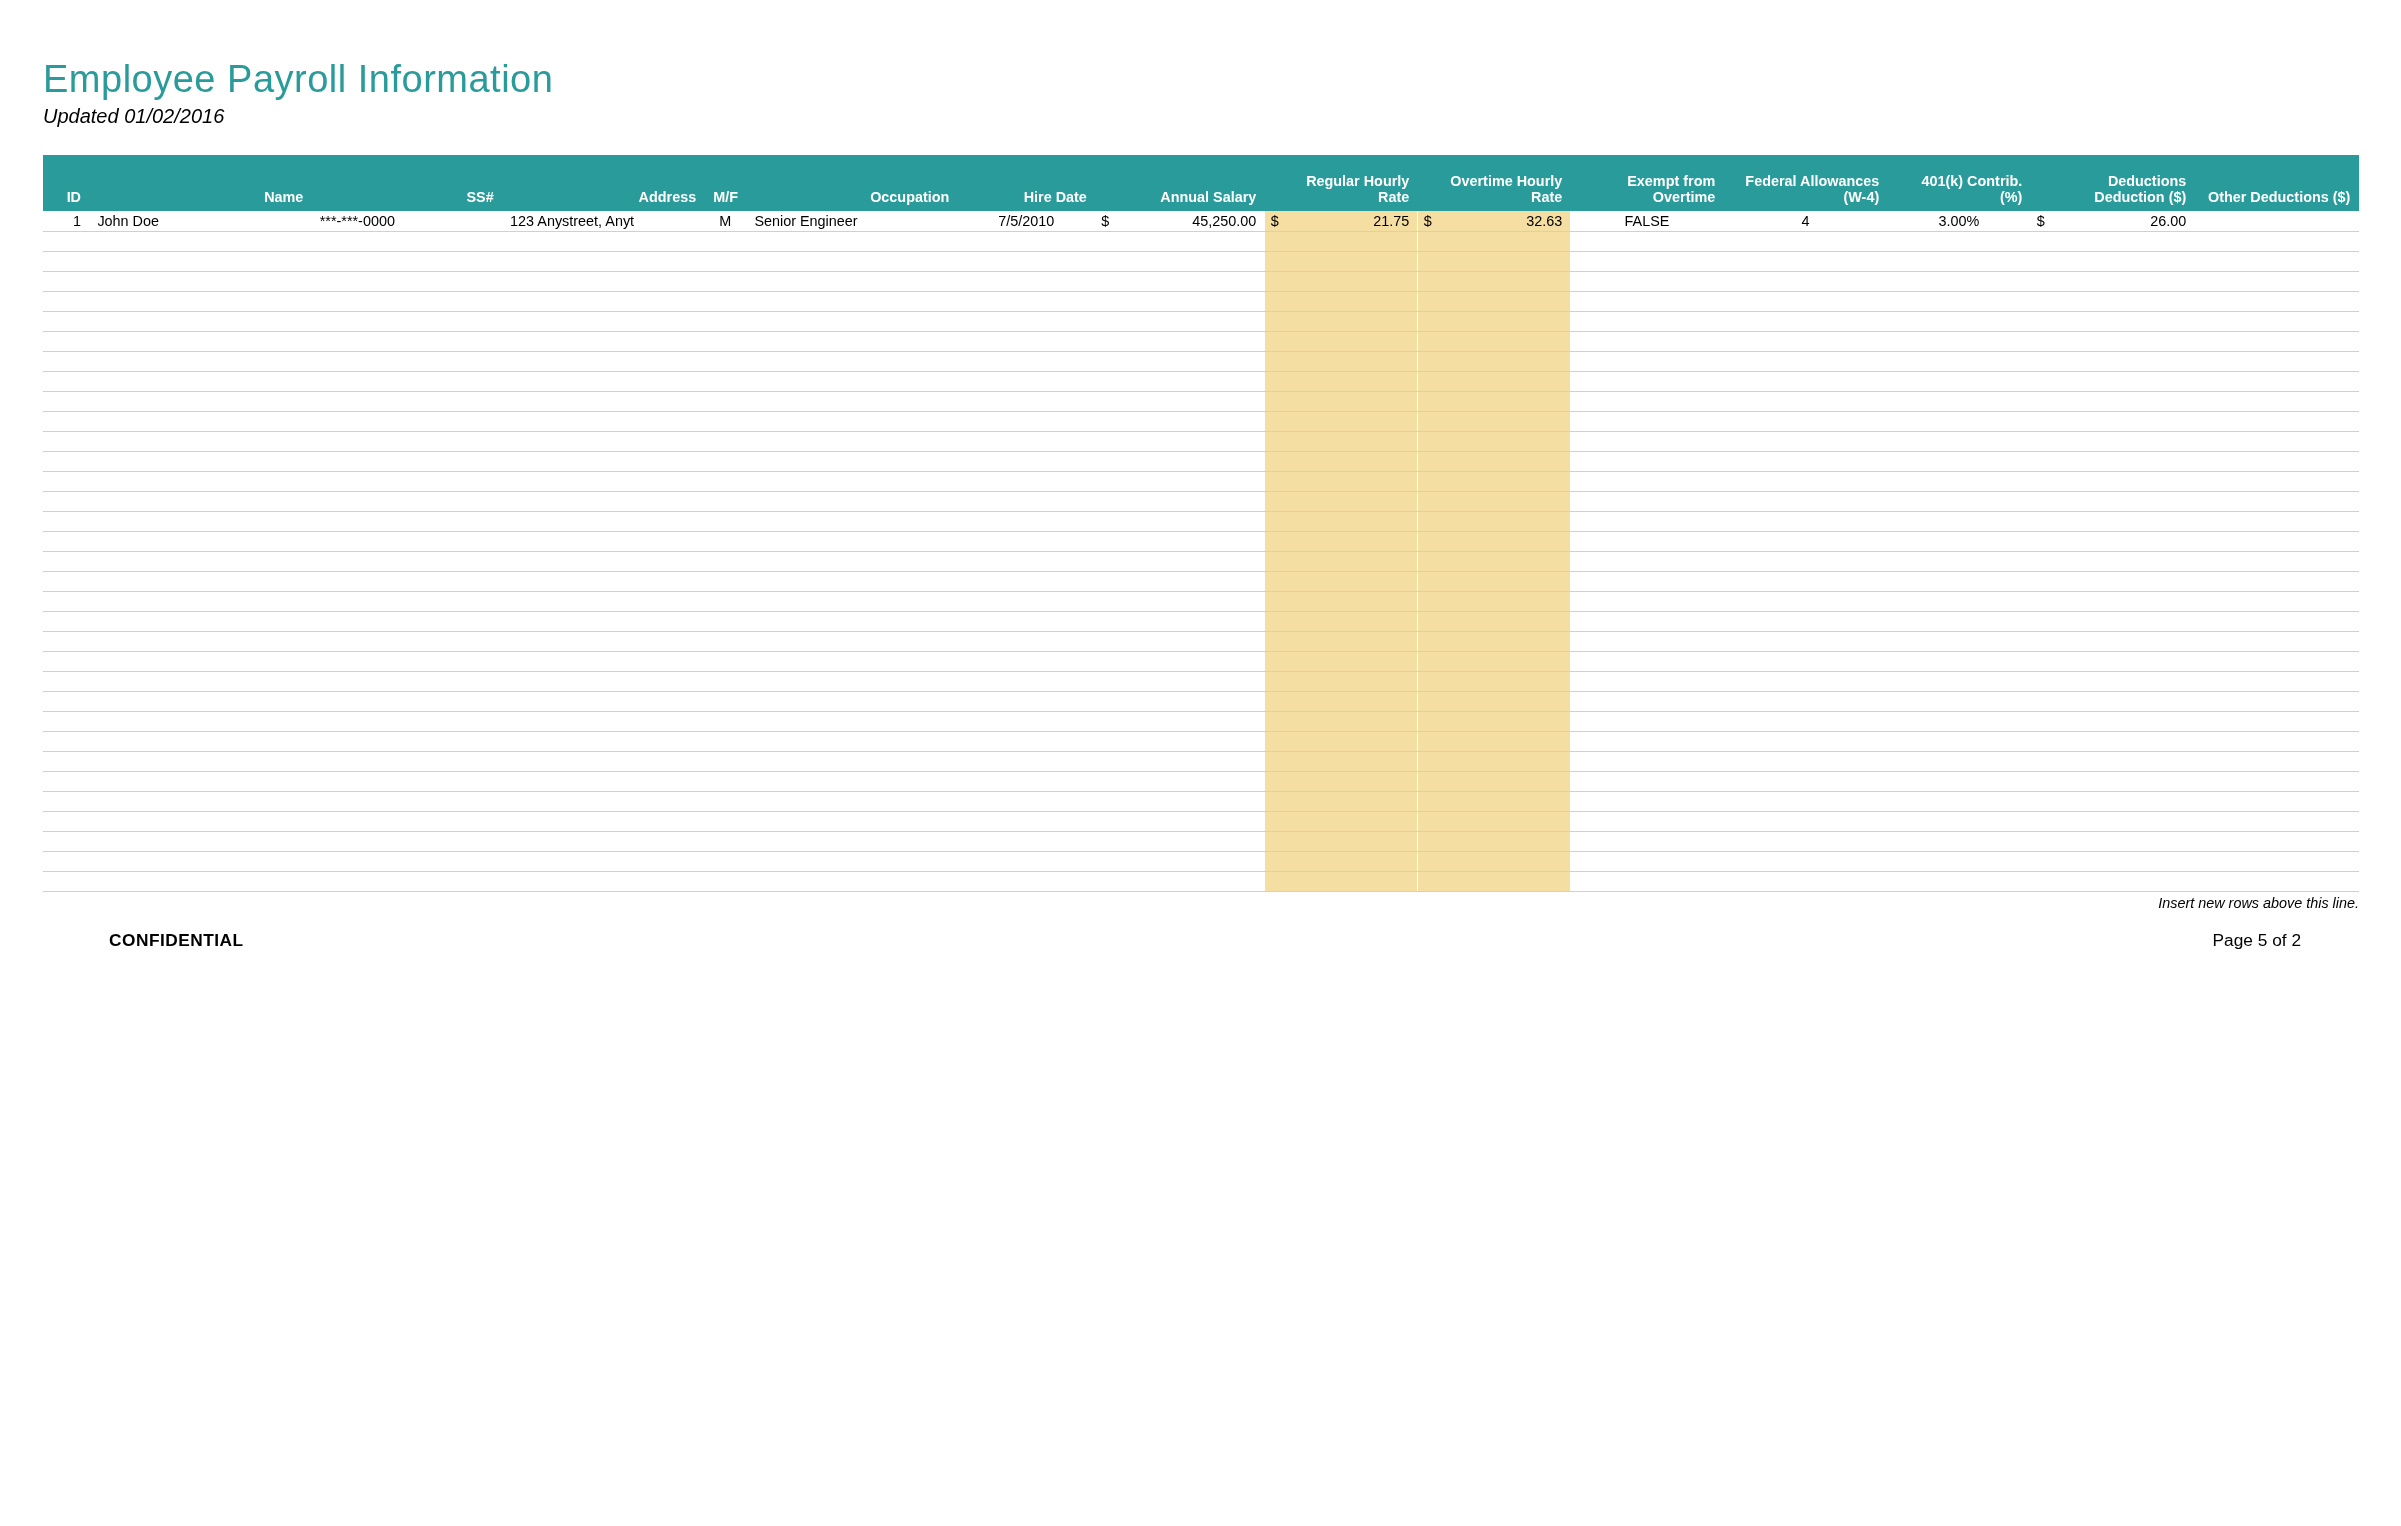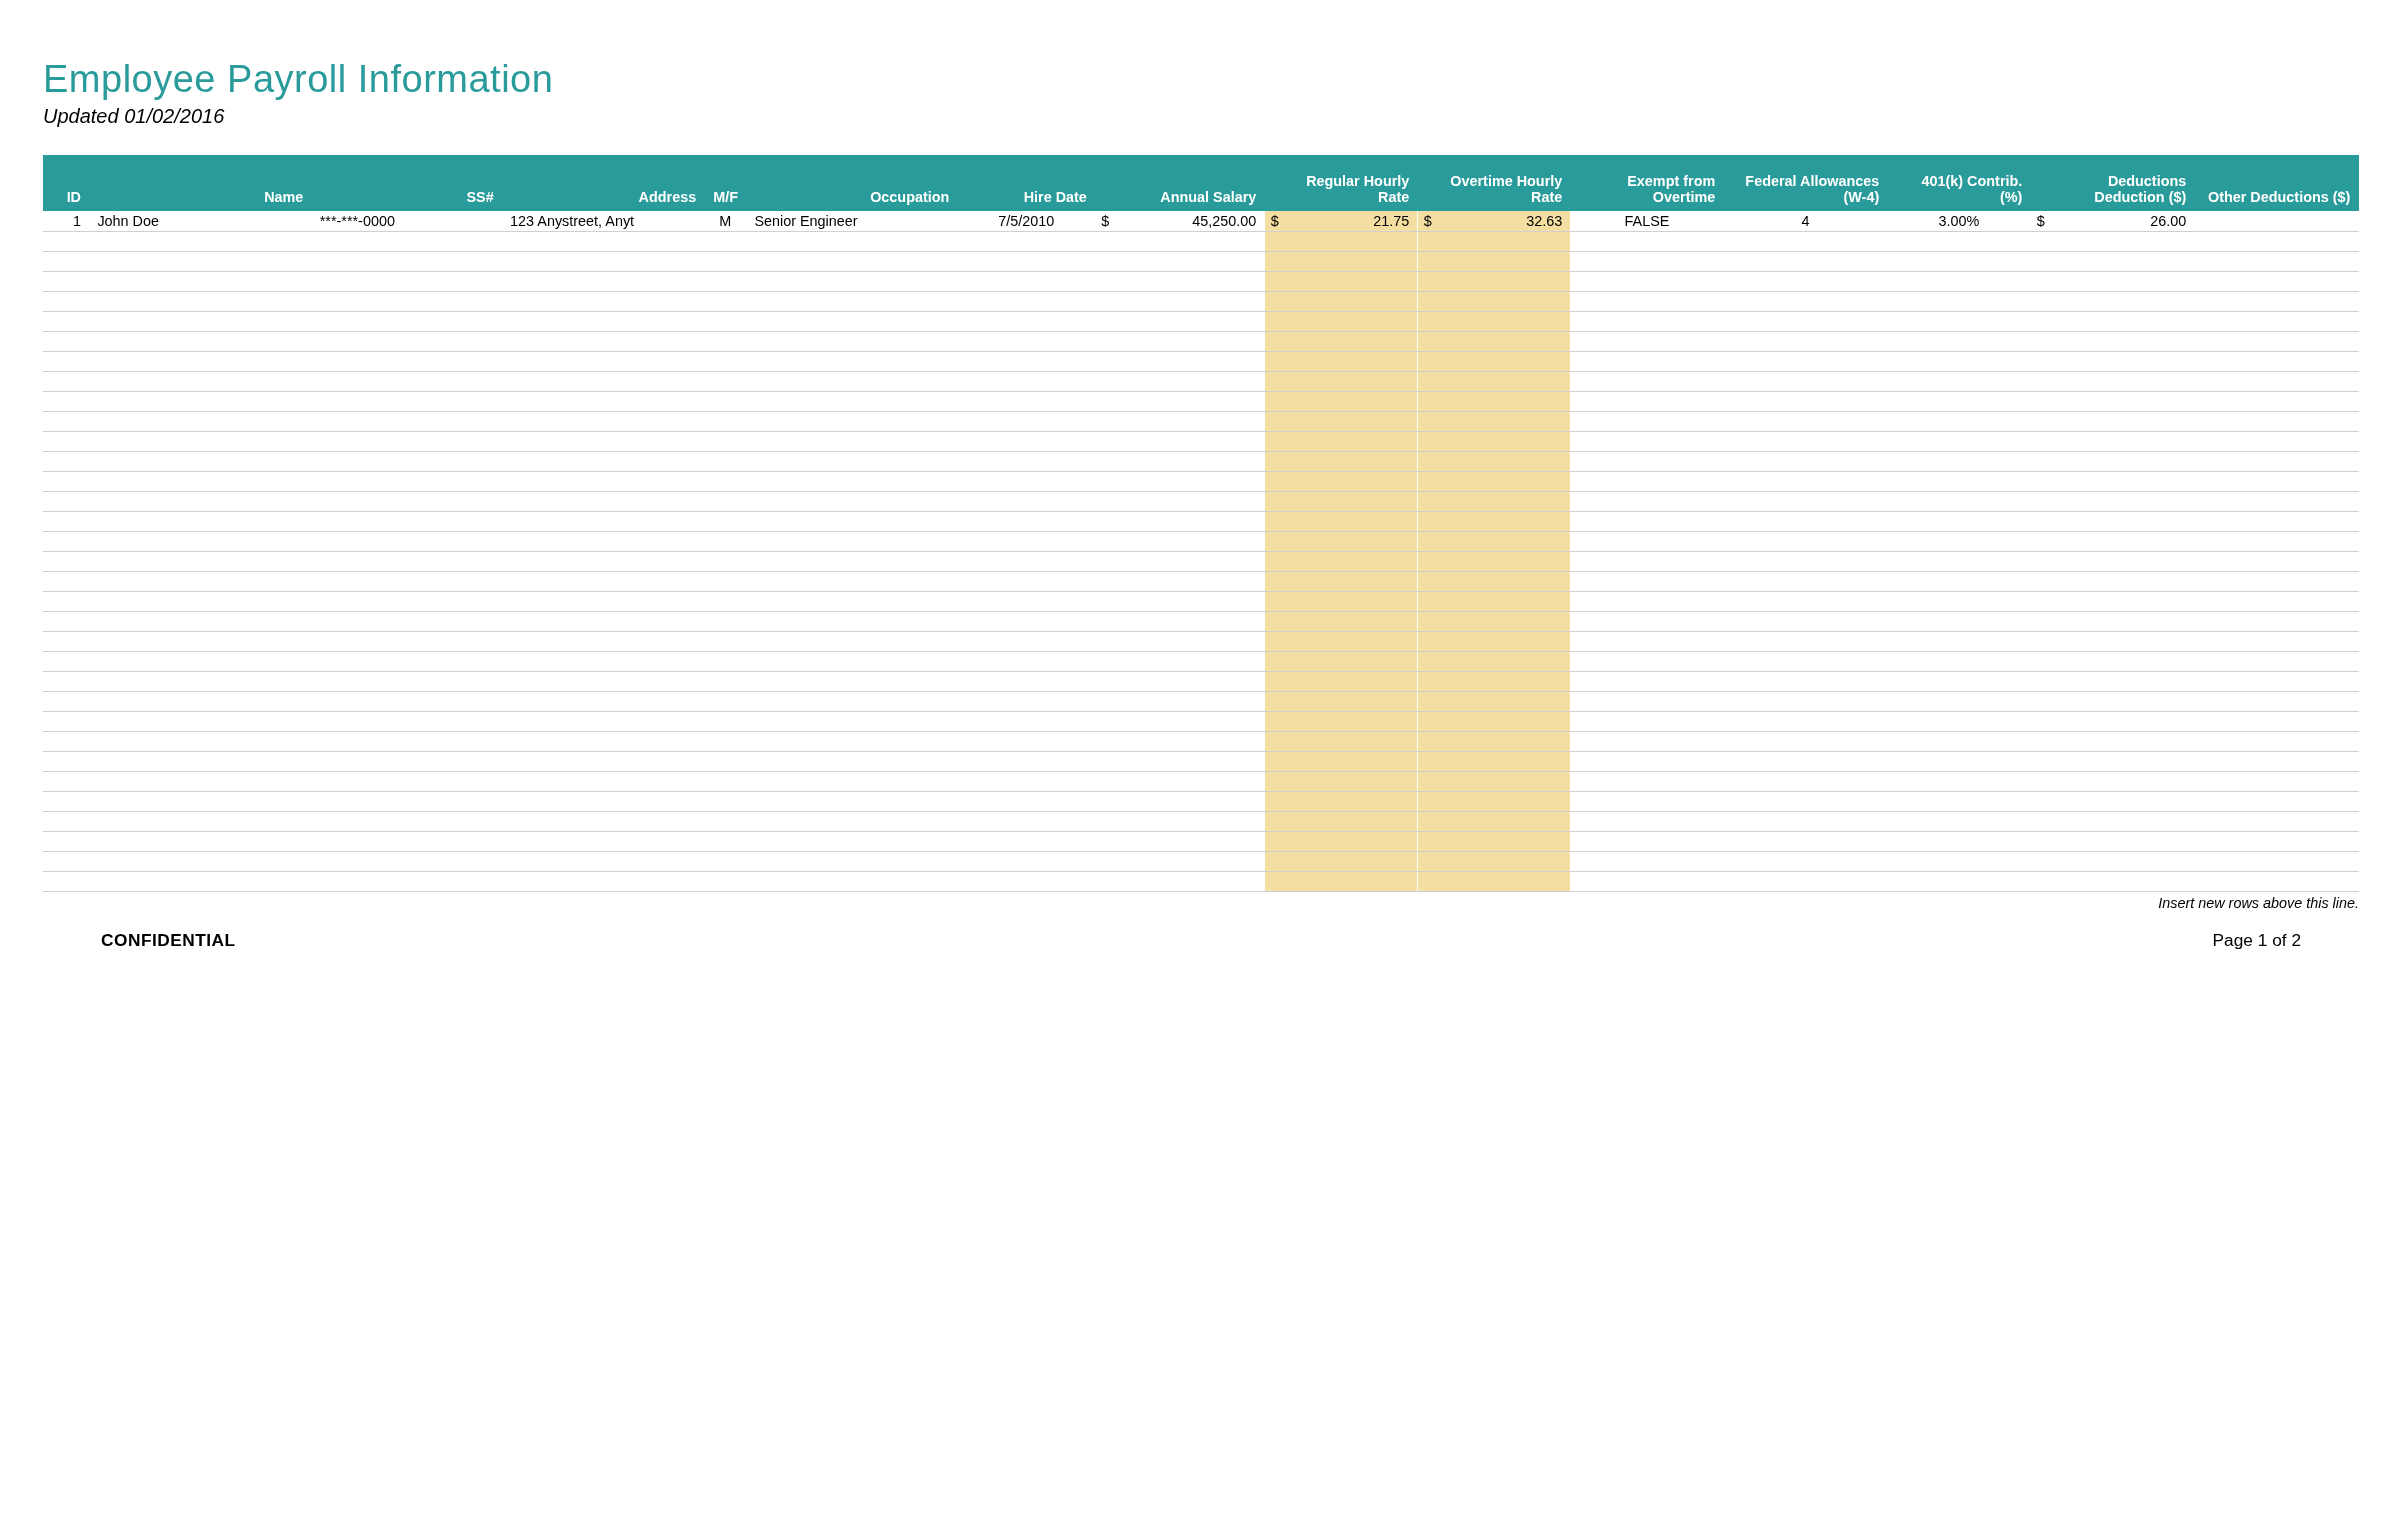--- a/index.html
+++ b/index.html
@@ -81,21 +81,21 @@
     padding: 3.8px 0 0 3.8px;
     text-align: right;
   }
   .footer {
     display: flex;
     justify-content: space-between;
     padding: 19px 58px 0 58px;
     font-size: 17.3px;
     font-weight: bold;
   }
-  .footer .conf { letter-spacing: 0.5px; }
+  .footer .conf { letter-spacing: 0.5px; margin-left: 8px; }
   .footer .page { font-weight: normal; }
 </style>
 </head>
 <body>
 
 <div class="title">Employee Payroll Information</div>
 <div class="subtitle">Updated 01/02/2016</div>
 
 <table>
   <colgroup>
@@ -713,15 +713,15 @@
         <td></td>
         <td></td>
       </tr>
     </tbody>
 </table>
 
 <div class="bottom-note">Insert new rows above this line.</div>
 
 <div class="footer">
   <span class="conf">CONFIDENTIAL</span>
-  <span class="page">Page 1 of 2</span>
+  <span class="page">Page 5 of 2</span>
 </div>
 
 
 </body></html>

